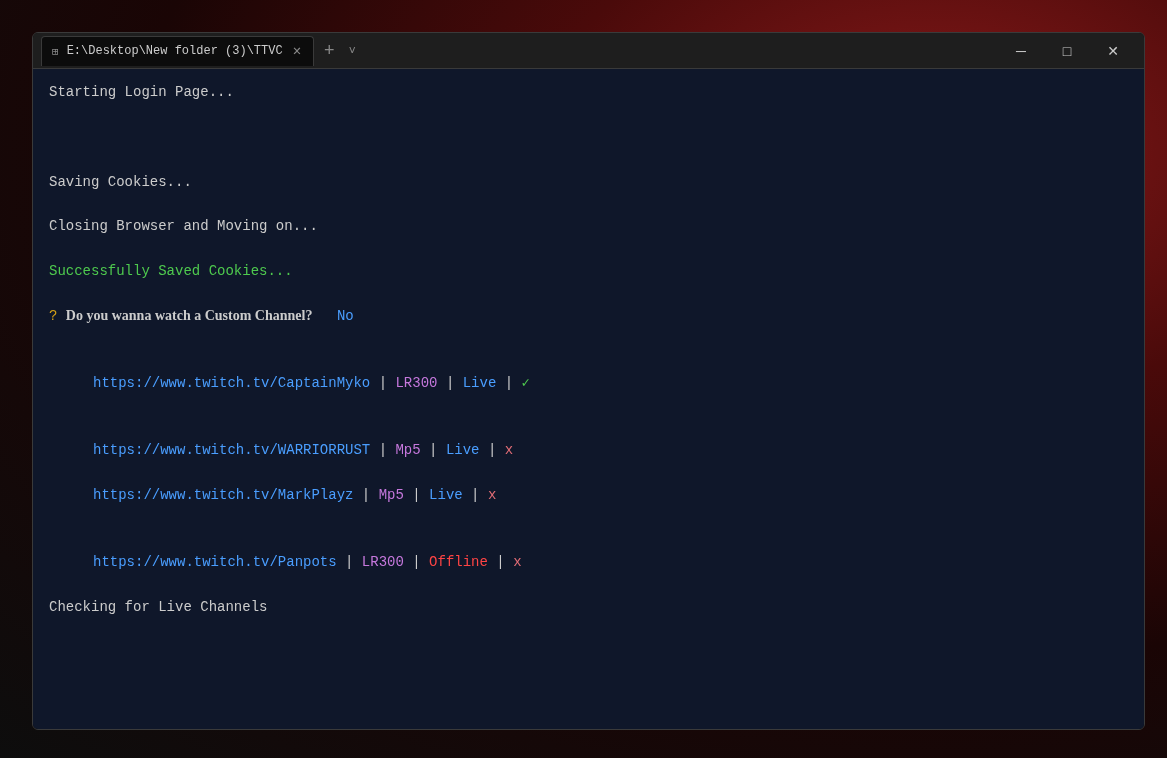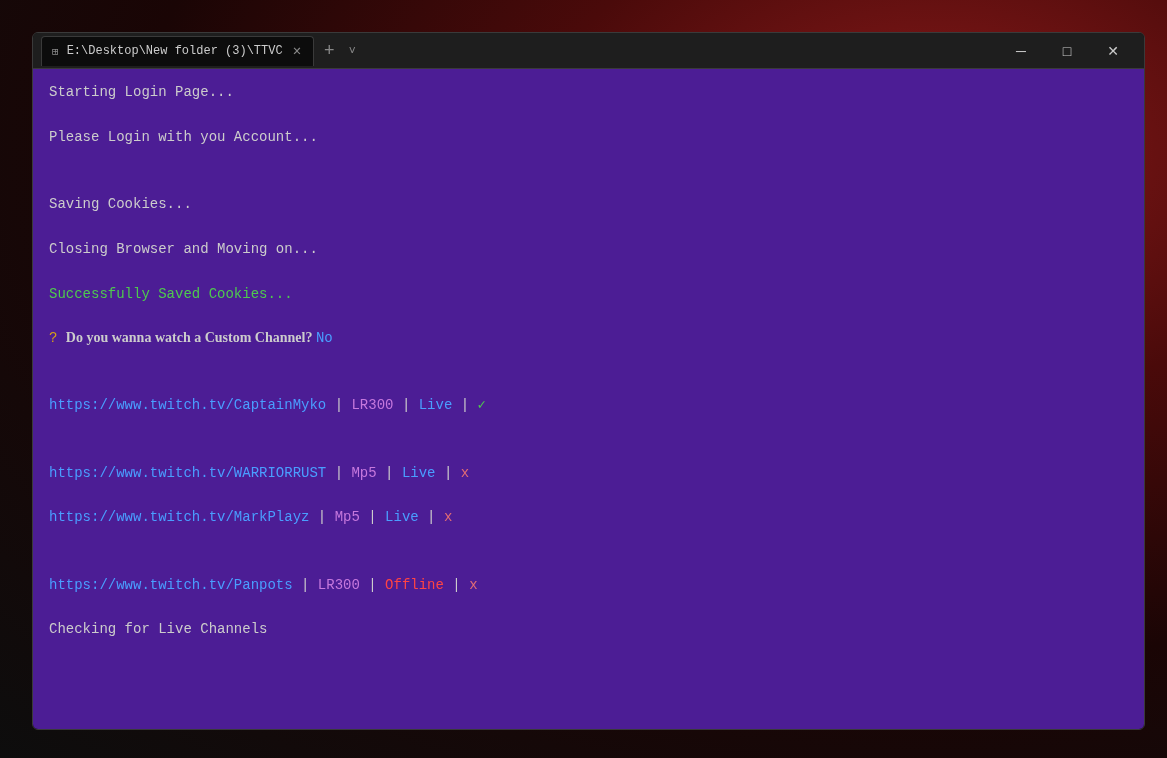--- a/index.html
+++ b/index.html
@@ -111,43 +111,43 @@
       font-size: 14px;
       cursor: pointer;
       display: flex;
       align-items: center;
       justify-content: center;
     }
 
     
     .terminal {
       flex: 1;
-      background: #4c1d95;
+      background: #0f172a;
       padding: 12px 16px;
       overflow-y: auto;
       font-size: 14px;
       line-height: 1.6;
       color: #cccccc;
     }
 
     .line {
       white-space: pre;
       display: block;
       min-height: 1.6em;
     }
 
     
     .c-white { color: #cccccc; }
     .c-green { color: #4ec94e; }
     .c-checkmark { color: #4ec94e; }
-    .c-no { color: #4a9eff; }
+    .c-no { color: #4a9eff; margin-left: 21px; }
     .c-live { color: #4a9eff; }
     .c-offline { color: #ff4444; }
     .c-drop { color: #c678dd; font-family: Liberation Mono, monospace; }
-    .c-url { color: #4a9eff; }
+    .c-url { color: #4a9eff; margin-left: 44px; }
     .c-prompt { color: #d4a017; }
     .c-bold { font-weight: bold; font-family: Liberation Serif, serif; }
     .c-pipe { color: #cccccc; }
     .c-x-red { color: #e06c75; }
 
     
     .terminal::-webkit-scrollbar { width: 6px; }
     .terminal::-webkit-scrollbar-track { background: #1a1a1a; }
     .terminal::-webkit-scrollbar-thumb { background: #444; border-radius: 3px; }
   </style>
@@ -170,21 +170,20 @@
     <div class="window-controls">
       <button class="wc-btn minimize">─</button>
       <button class="wc-btn maximize">□</button>
       <button class="wc-btn close">✕</button>
     </div>
   </div>
 
   <div class="terminal" id="terminal-content">
   <div class="line"><span class="c-white">Starting Login Page...</span></div>
       <div class="line">&nbsp;</div>
-      <div class="line"><span class="c-white">Please Login with you Account...</span></div>
       <div class="line">&nbsp;</div>
       <div class="line">&nbsp;</div>
       <div class="line"><span class="c-white">Saving Cookies...</span></div>
       <div class="line">&nbsp;</div>
       <div class="line"><span class="c-white">Closing Browser and Moving on...</span></div>
       <div class="line">&nbsp;</div>
       <div class="line"><span class="c-green">Successfully Saved Cookies...</span></div>
       <div class="line">&nbsp;</div>
       <div class="line"><span class="c-prompt">? </span><span class="c-white c-bold">Do you wanna watch a Custom Channel? </span><span class="c-no">No</span></div>
       <div class="line">&nbsp;</div>

